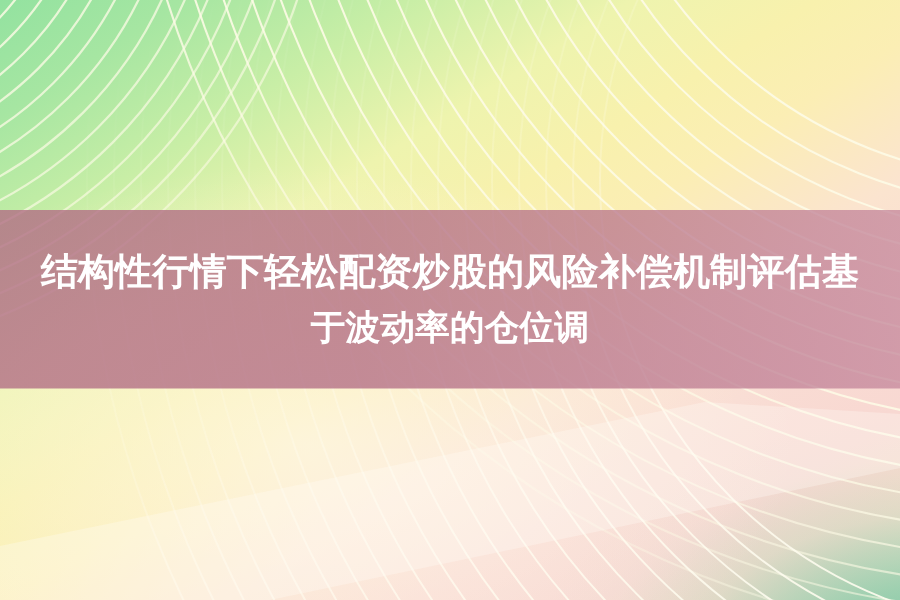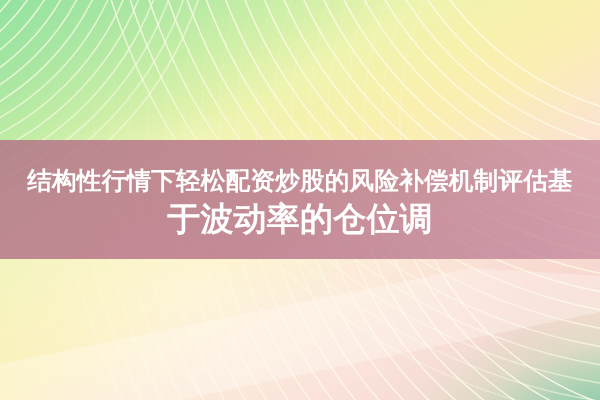--- a/index.html
+++ b/index.html
@@ -86,21 +86,21 @@
   .title-line {
     color: #ffffff;
     font-weight: 700;
     font-size: 25px;
     line-height: 38px;
     letter-spacing: 0.2px;
     white-space: nowrap;
     text-align: center;
   }
   .title-line-1 { font-size: 24.6px; }
-  .title-line-2 { font-size: 33px; }
+  .title-line-2 { font-size: 23px; }
 </style>
 </head>
 <body>
 
 <div id="canvas">
 
   <div class="bg-base"></div>
   <div class="bg-corner-teal"></div>
   <div class="bg-bloom"></div>
 

